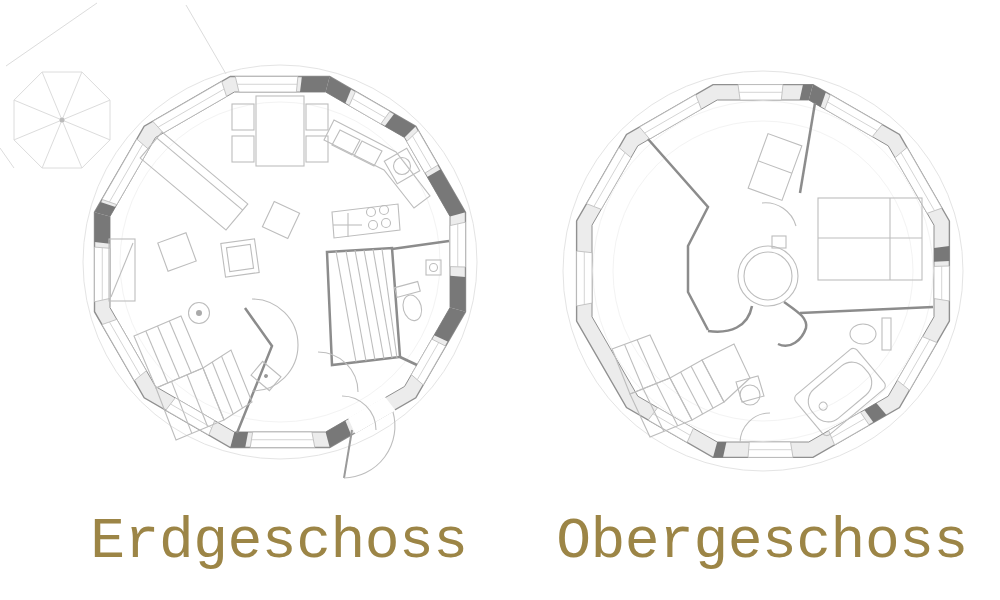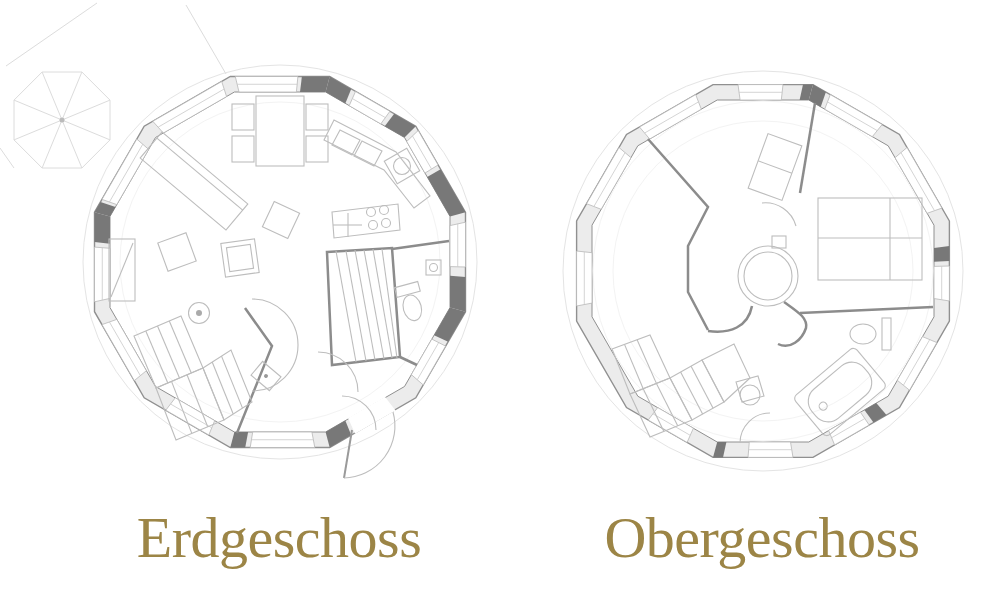--- a/index.html
+++ b/index.html
@@ -1,17 +1,17 @@
 <!DOCTYPE html>
 <html><head>
 <meta charset="utf-8">
 <style>
   html,body{margin:0;padding:0;background:#fff;}
   .canvas{position:relative;width:1000px;height:600px;background:#fff;overflow:hidden;
-          font-family:Liberation Serif, serif;}
+          font-family:Liberation Mono, monospace;}
   svg{display:block;}
   .faint{stroke:#e4e4e4;fill:none;stroke-width:1;}
   .faint2{stroke:#f3f3f3;fill:none;stroke-width:1;}
   .site{stroke:#dcdcdc;fill:none;stroke-width:1;}
   .furn{stroke:#bdbdbd;fill:none;stroke-width:1.1;}
   .wall{stroke:#8c8c8c;fill:none;stroke-width:2.5;}
   .leaf{stroke:#9a9a9a;stroke-width:2;fill:none;}
   .caption{font-size:58px;letter-spacing:-0.5px;}
 </style>
 </head>

